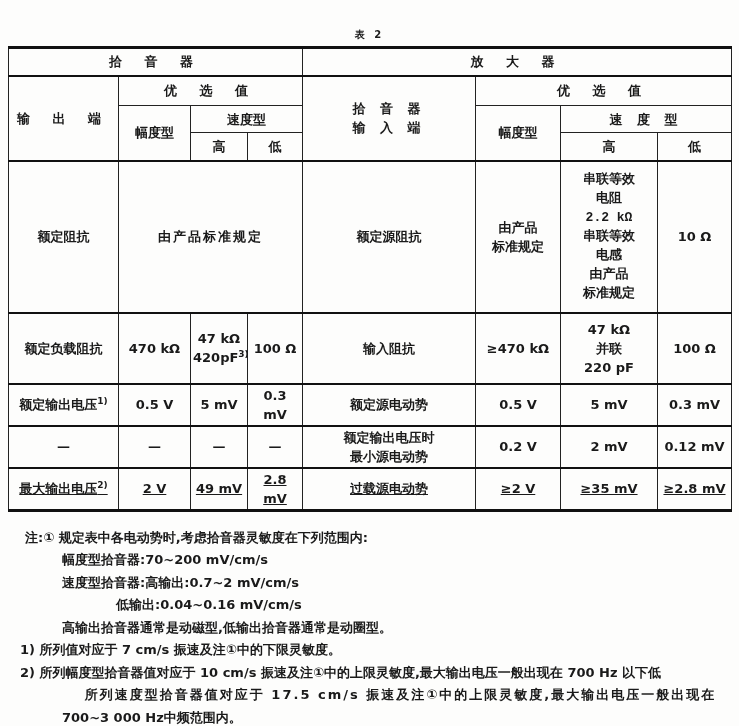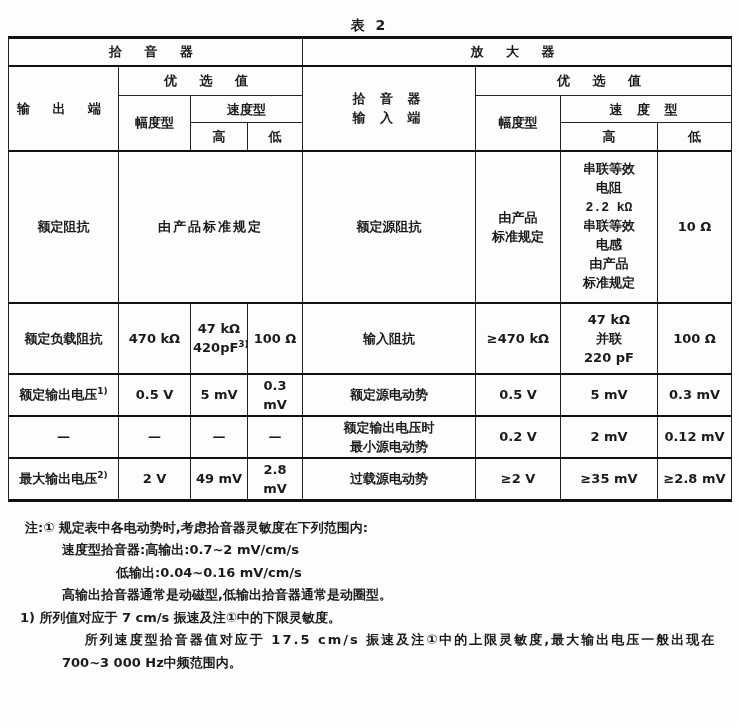--- a/index.html
+++ b/index.html
@@ -5,22 +5,22 @@
   html,body{margin:0;padding:0;}
   body{
     width:739px;height:726px;overflow:hidden;
     background:#fdfdfc;color:#1a1a1a;
     font-family:"DejaVu Sans",sans-serif;
     font-weight:bold;
     -webkit-font-smoothing:antialiased;
   }
   .page{position:relative;width:739px;height:726px;}
   .title{
-    margin-top:14px;height:22px;line-height:22px;
-    text-align:center;font-size:14px;letter-spacing:3px;
+    margin-top:24px;height:22px;line-height:22px;
+    text-align:center;font-size:10px;letter-spacing:3px;
   }
   table.spec{
     margin-left:8px;
     border-collapse:collapse;table-layout:fixed;
     width:723px;
     border-left:1px solid #1a1a1a;border-right:1px solid #1a1a1a;
     border-top:3px solid #111;border-bottom:3px solid #111;
     font-size:13px;
   }
   table.spec td{
@@ -36,21 +36,21 @@
   td.tl2{text-align:left;padding-left:12px;}
   .preline{white-space:pre-line;}
   .sp-lg{letter-spacing:9px;}
   .sp-md{letter-spacing:5px;}
   .sp-sm{letter-spacing:2px;}
   td.dense{line-height:21.5px;padding:2px 1px;font-family:Liberation Mono, monospace;}
   sup.sup{font-size:9px;line-height:0;vertical-align:super;letter-spacing:0;}
   
   tr.rh1{height:28px;} tr.rh2{height:30px;} tr.rh3{height:27px;} tr.rh4{height:28px;}
   tr.rb1{height:152px;} tr.rb2{height:71px;} tr.rb3{height:30px;}
-  tr.rb4{height:39px;} tr.rb5{height:31px;}
+  tr.rb4{height:39px;} tr.rb5{height:31px;text-decoration:underline;}
   
   .notes{margin-top:15px;font-size:13px;line-height:22.5px;white-space:nowrap;}
   .n-head{padding-left:25px;}
   .n-sub{padding-left:62px;}
   .n-sub2{padding-left:116px;}
   .n-num{padding-left:20px;}
   .n-just{letter-spacing:2px;text-align:center;}
 </style>
 </head>
 <body>
@@ -159,22 +159,24 @@
       <td class="tl2">过载源电动势</td>
       <td>≥2 V</td>
       <td>≥35 mV</td>
       <td>≥2.8 mV</td>
     </tr>
   </tbody>
     </table>
 
   <div class="notes">
     <div class="n-head">注:① 规定表中各电动势时,考虑拾音器灵敏度在下列范围内:</div>
+    <div class="n-sub">幅度型拾音器:70~200 mV/cm/s</div>
     <div class="n-sub">速度型拾音器:高输出:0.7~2 mV/cm/s</div>
     <div class="n-sub2">低输出:0.04~0.16 mV/cm/s</div>
     <div class="n-sub">高输出拾音器通常是动磁型,低输出拾音器通常是动圈型。</div>
     <div class="n-num">1) 所列值对应于 7 cm/s 振速及注①中的下限灵敏度。</div>
+    <div class="n-num">2) 所列幅度型拾音器值对应于 10 cm/s 振速及注①中的上限灵敏度,最大输出电压一般出现在 700 Hz 以下低</div>
     <div class="n-sub n-just">所列速度型拾音器值对应于 17.5 cm/s 振速及注①中的上限灵敏度,最大输出电压一般出现在</div>
     <div class="n-sub">700~3 000 Hz中频范围内。</div>
 
   </div>
 
 </div>
 
 </body></html>

